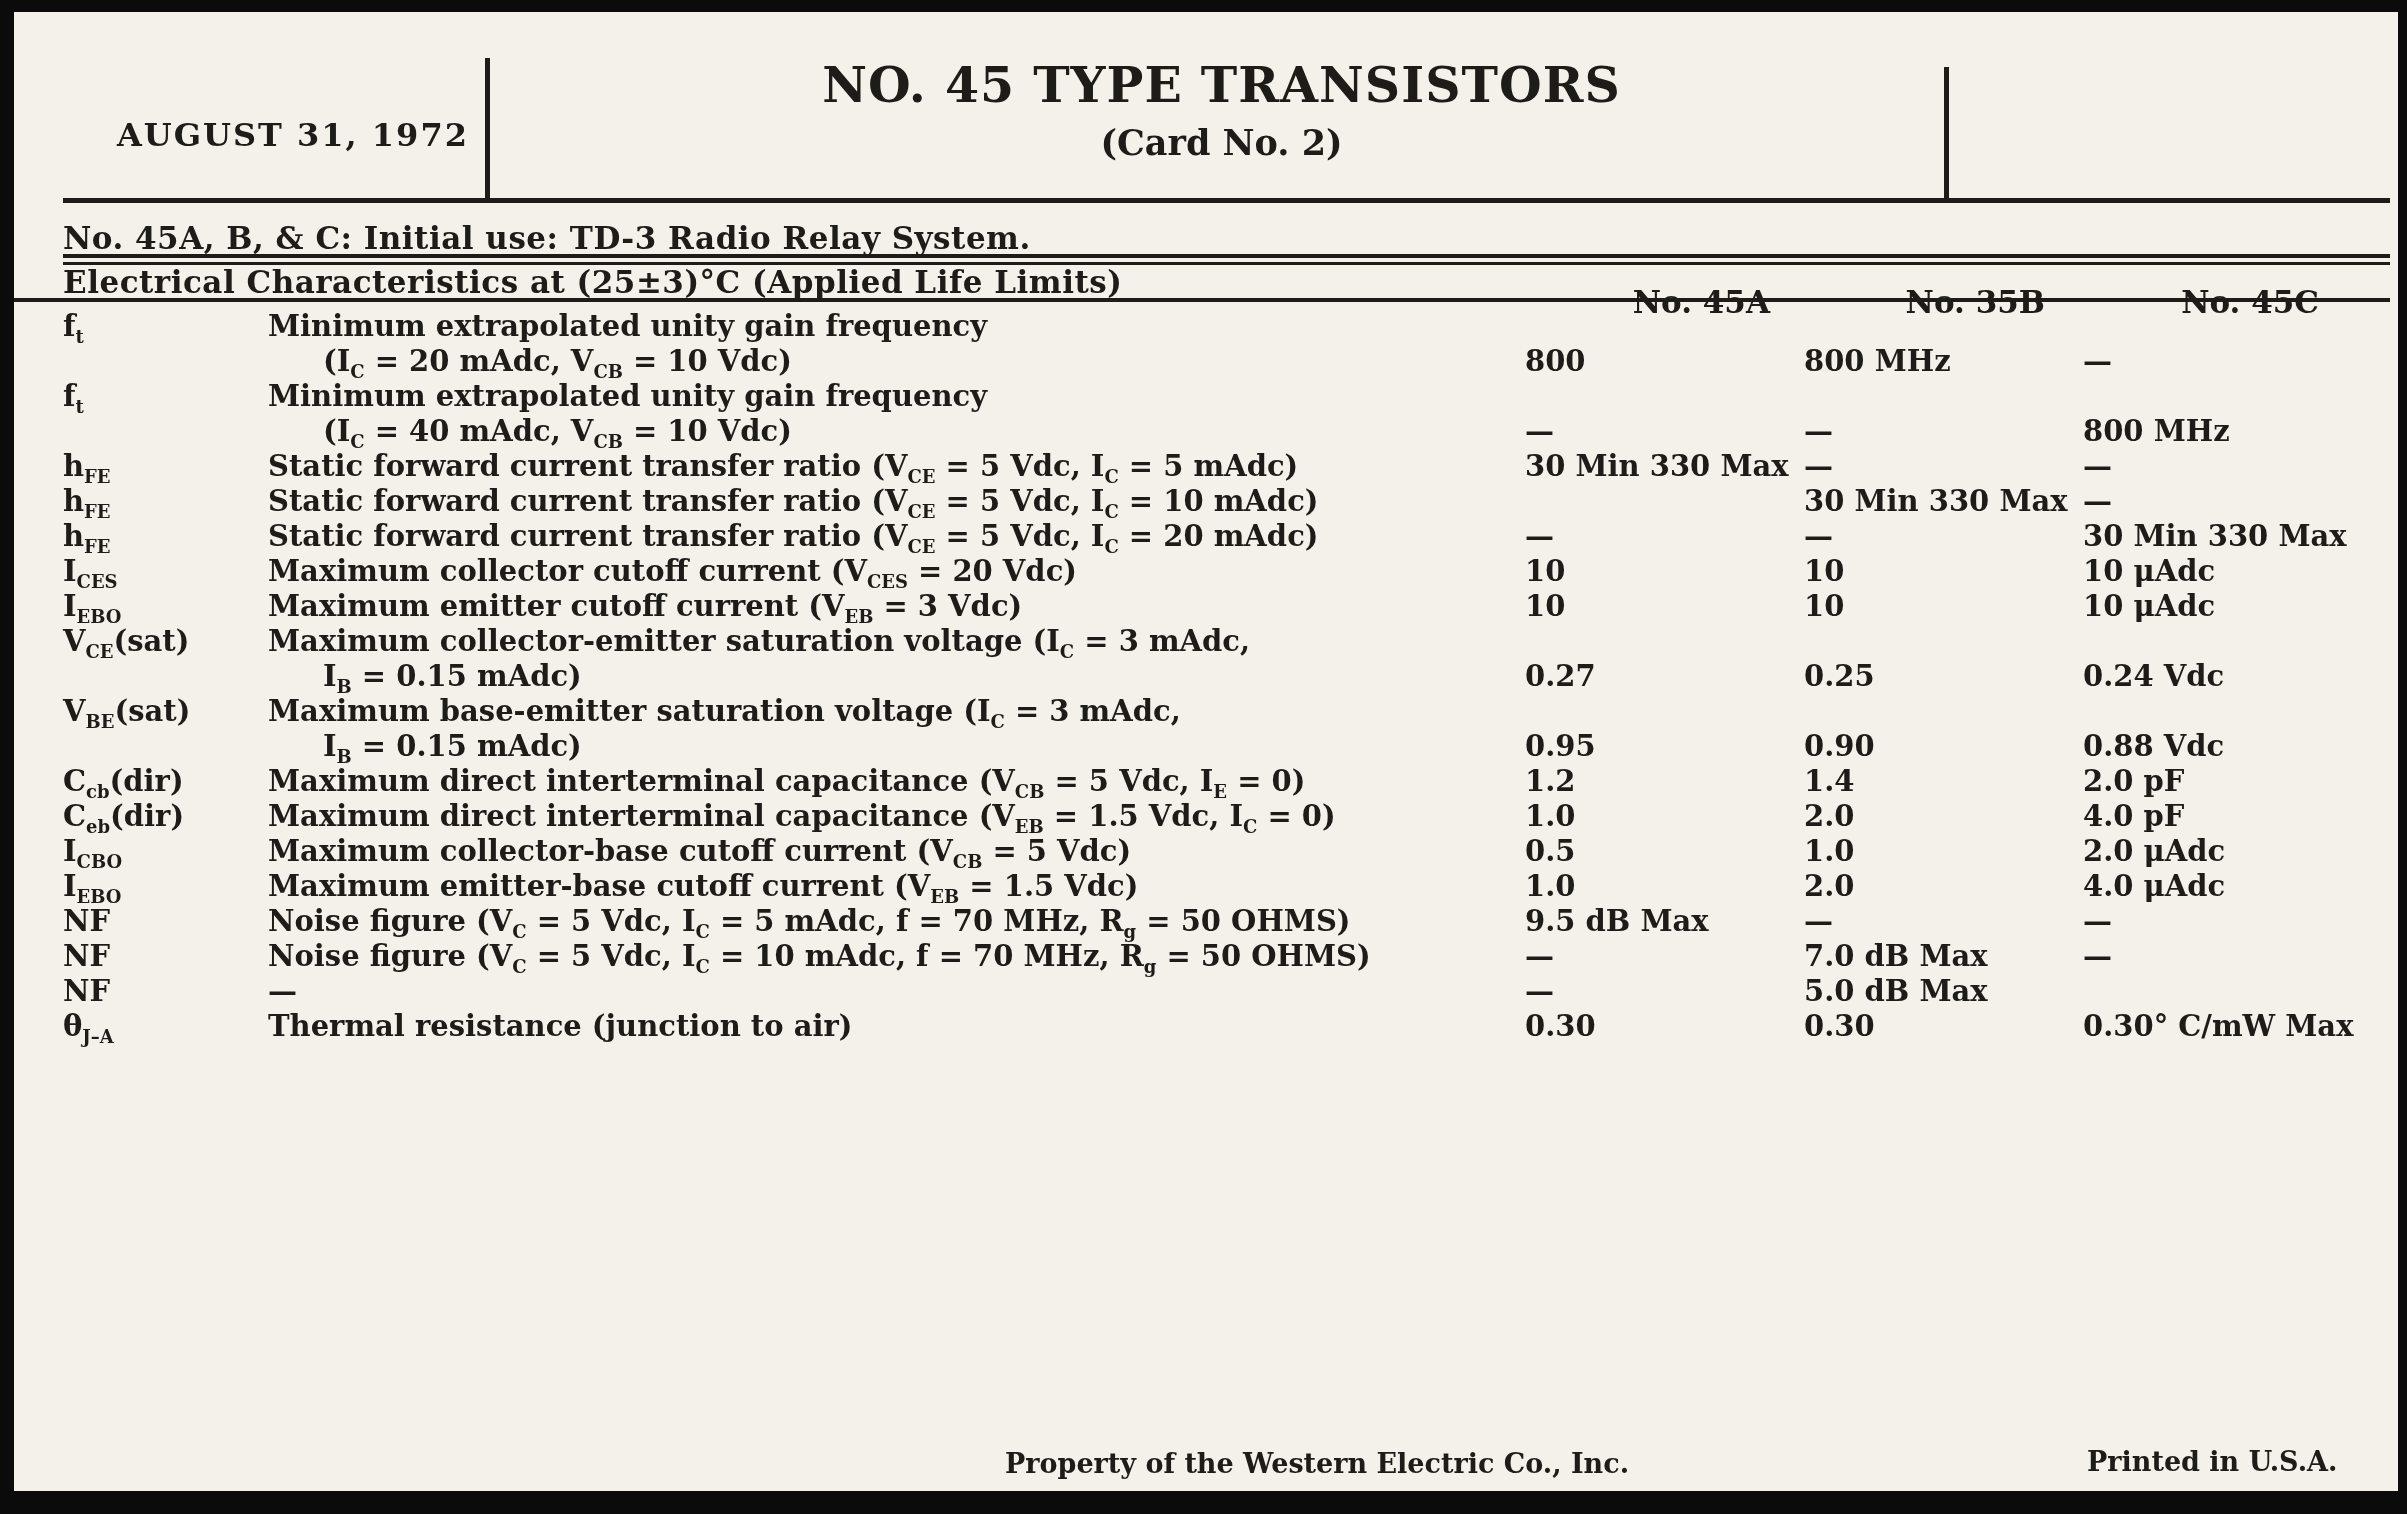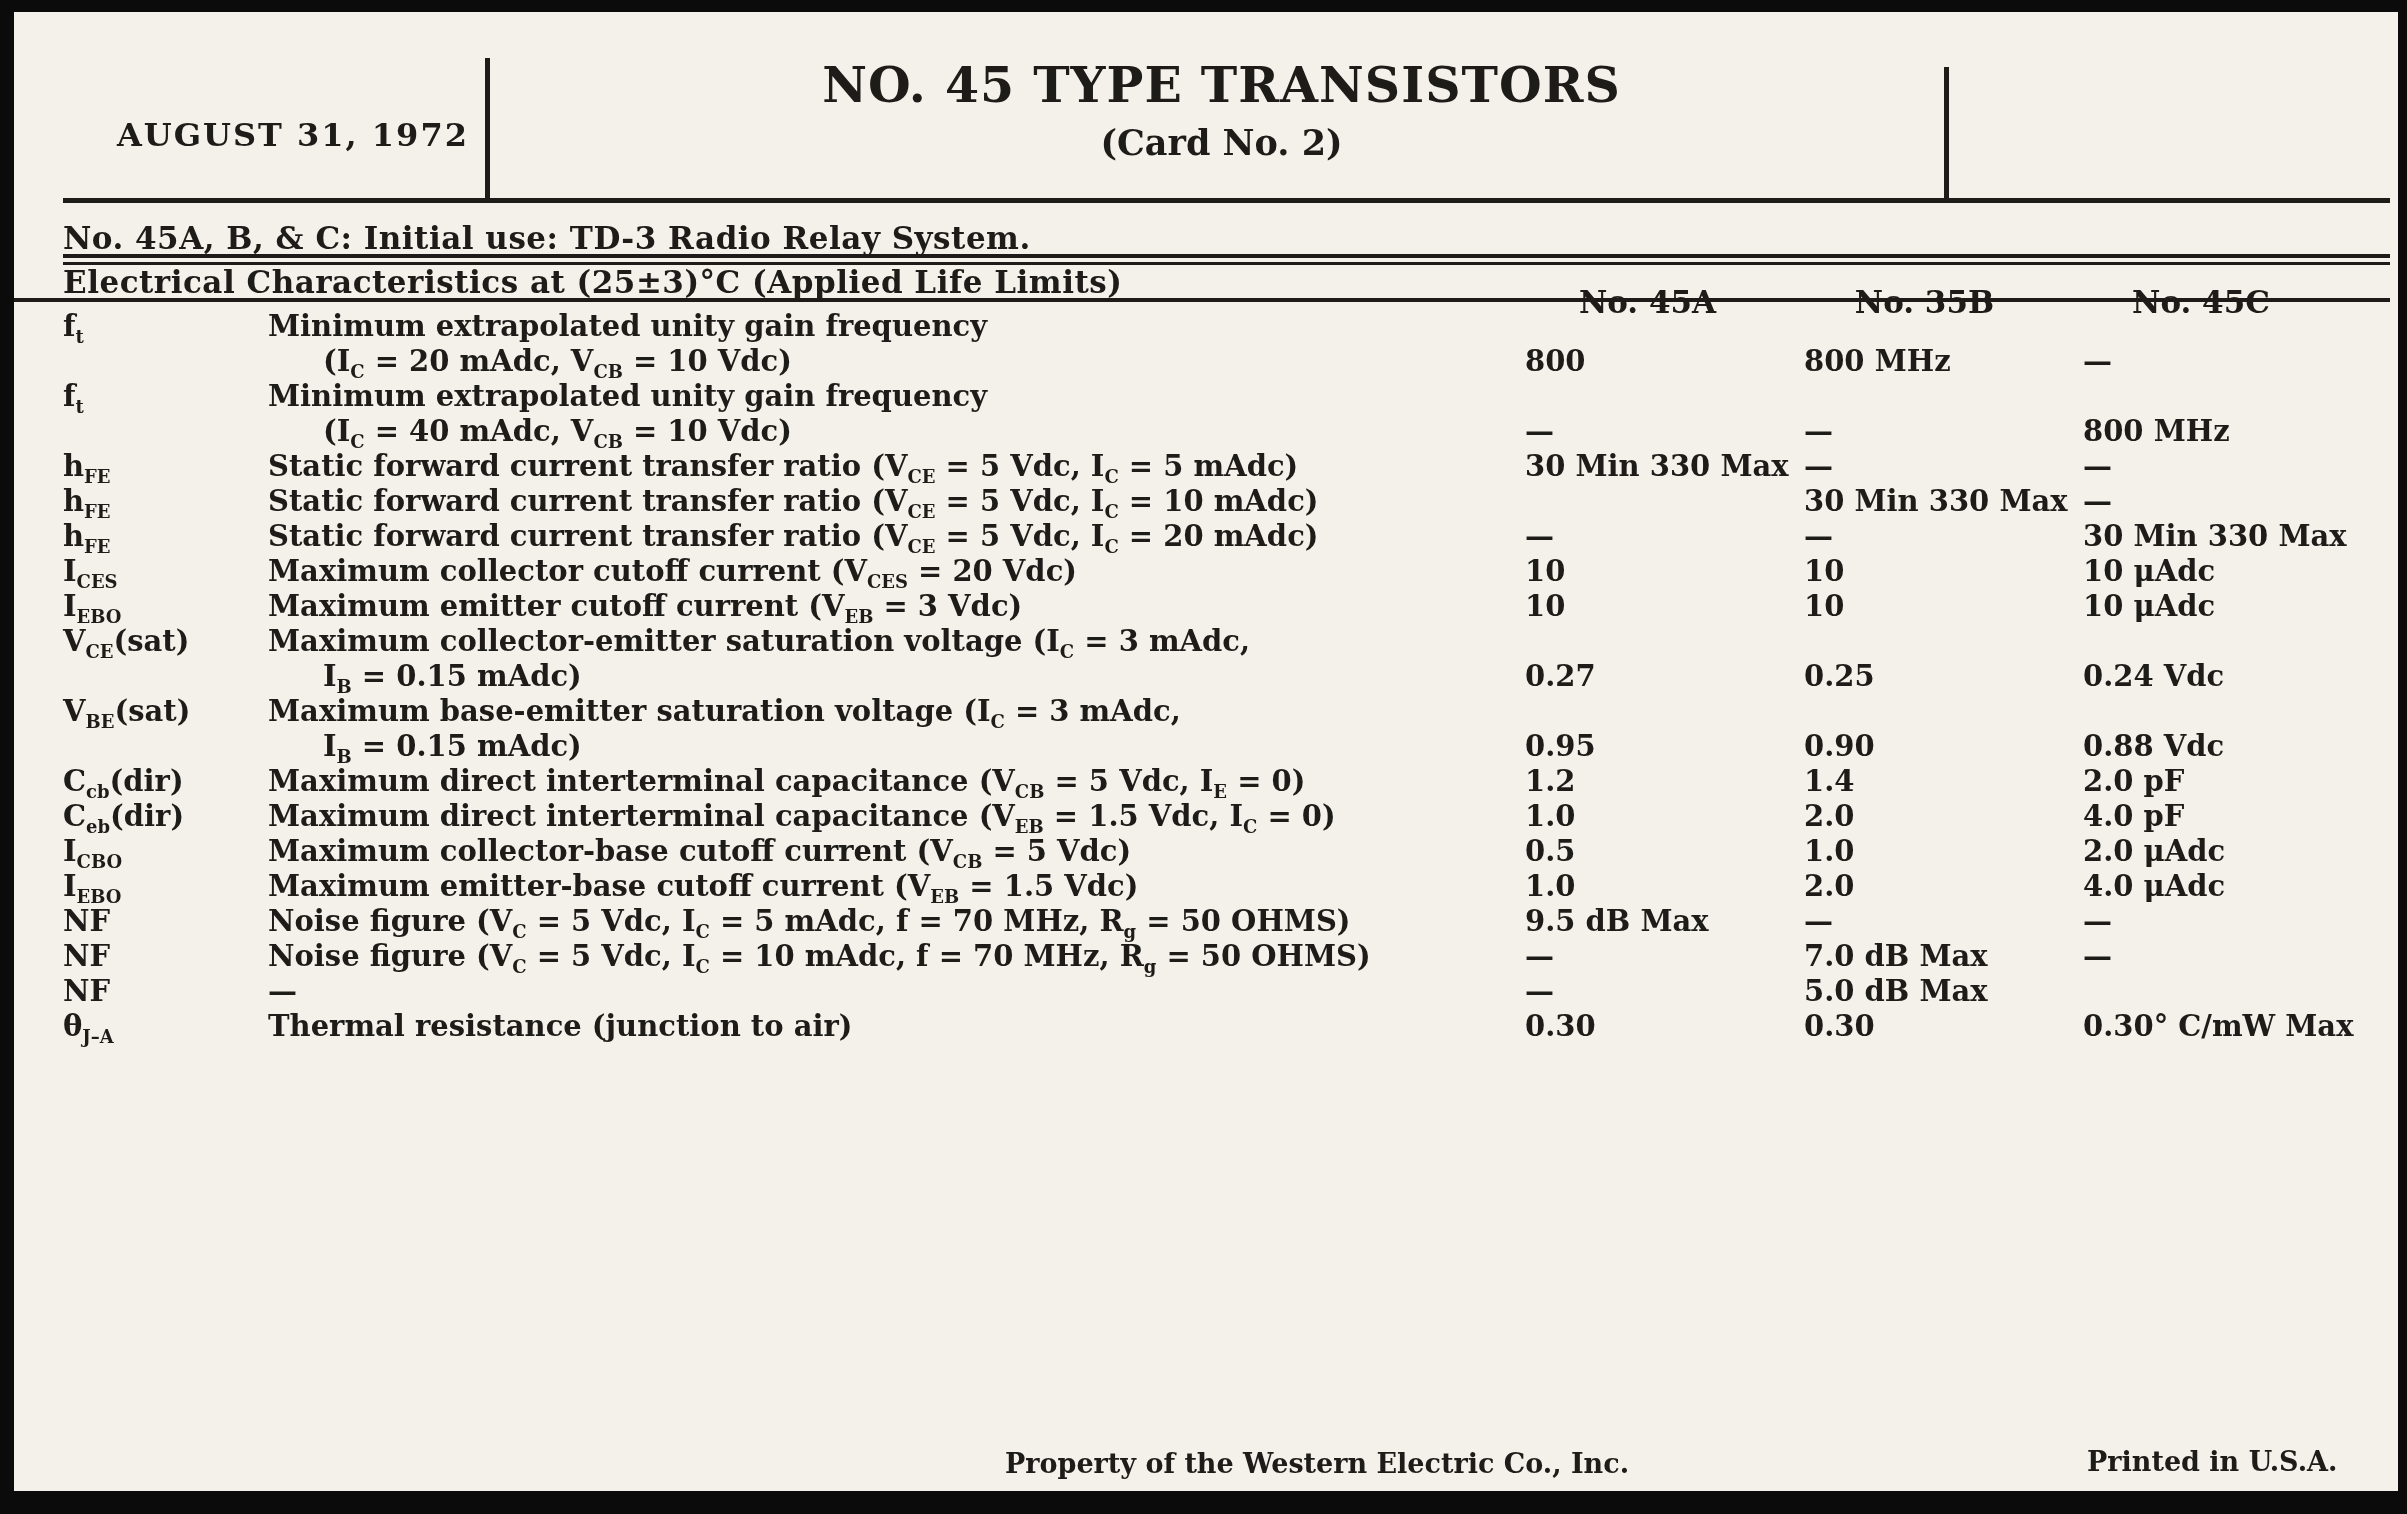--- a/index.html
+++ b/index.html
@@ -53,21 +53,21 @@
   .thead{
     position:absolute;left:0;right:8px;top:252px;height:38px;
     display:grid;
     grid-template-columns:205px 1257px 279px 279px auto;
     padding-left:49px;
     align-items:end;
     border-bottom:4px solid var(--ink);
     font-size:31px;
   }
   .thead .tlabel{grid-column:1 / 3;white-space:nowrap;letter-spacing:0.5px;padding-bottom:20px;}
-  .thead .chdr{text-align:center;white-space:nowrap;padding-bottom:0;}
+  .thead .chdr{text-align:right;white-space:nowrap;padding-bottom:0;}
   .thead .chdr.a{padding-right:34px;}
   .thead .chdr.b{padding-right:38px;}
   .thead .chdr.c{padding-right:71px;}
   .tbody{position:absolute;left:0;right:8px;top:297px;}
   .trow{
     display:grid;
     grid-template-columns:205px 1257px 279px 279px auto;
     padding-left:49px;
     align-items:end;
     font-size:29px;line-height:35px;

